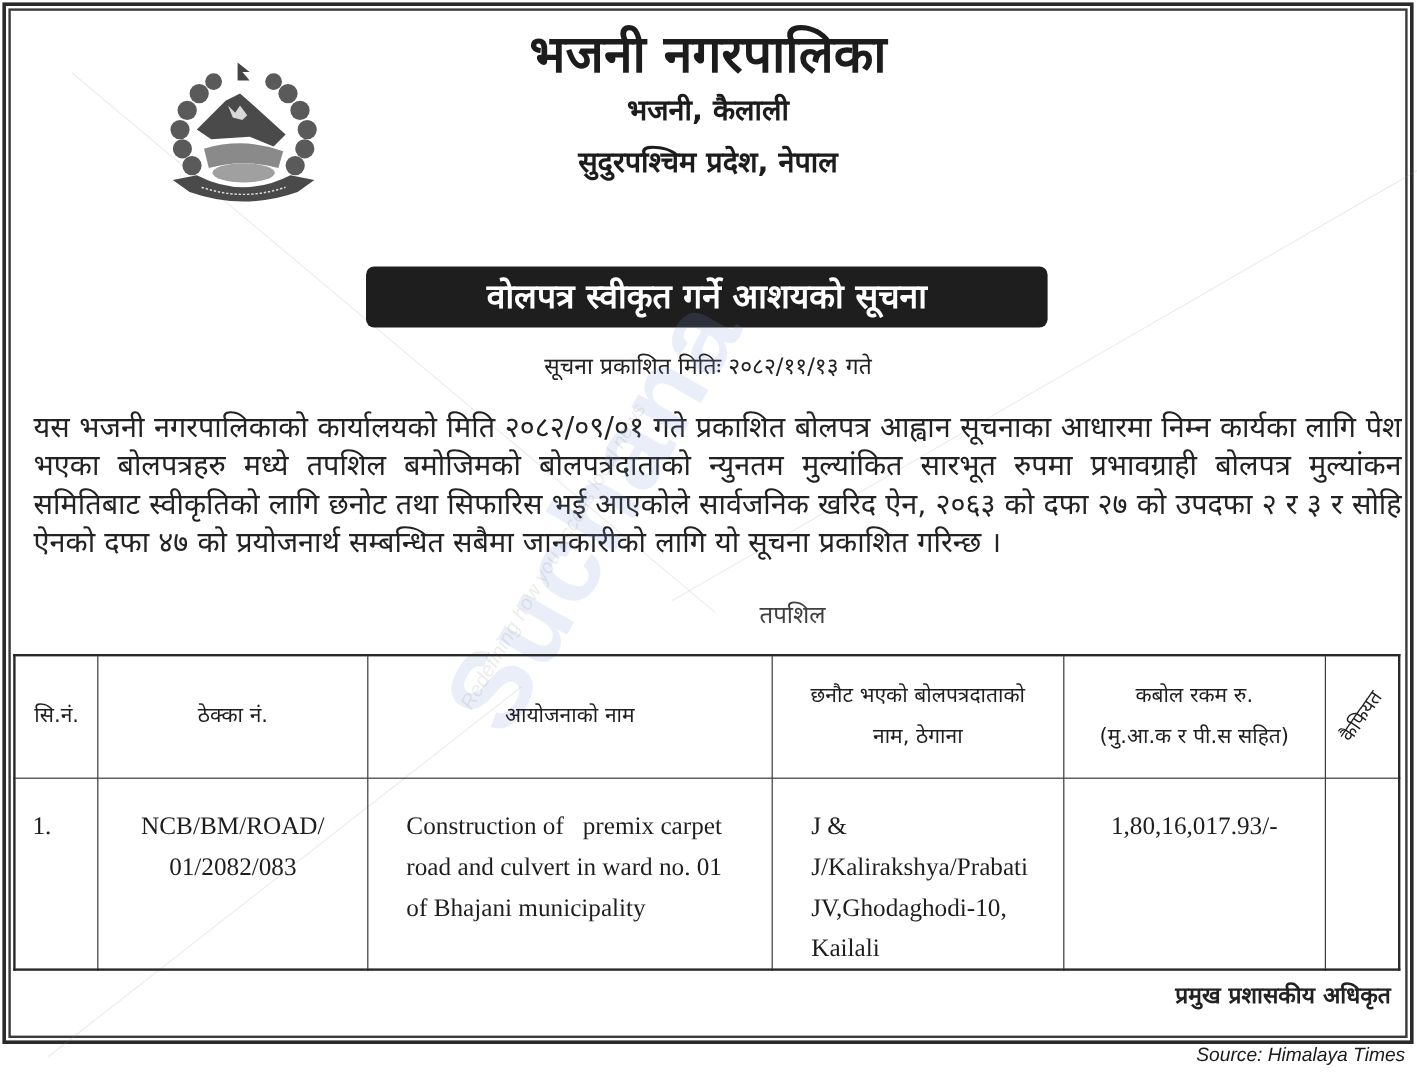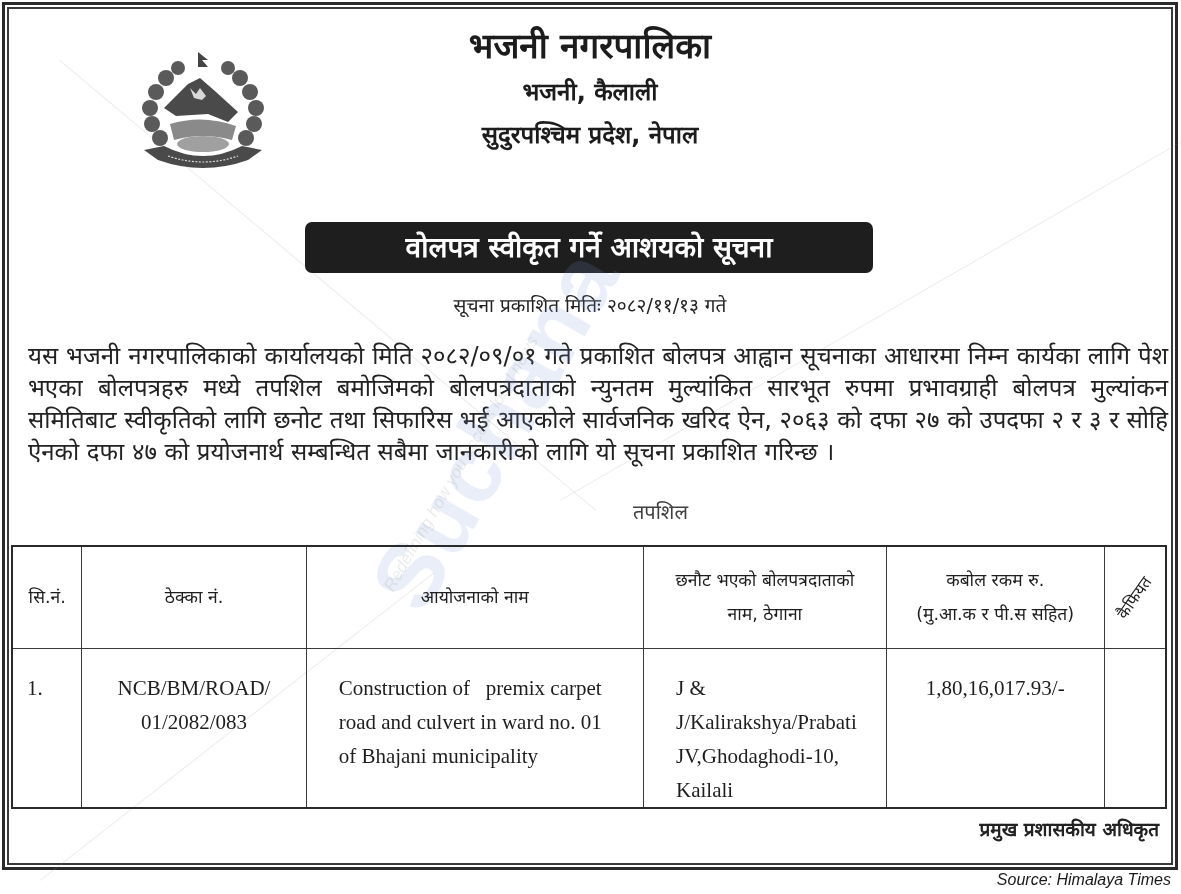--- a/index.html
+++ b/index.html
@@ -17,21 +17,21 @@
 
   .emblem {
     position: absolute; left: 136px; top: 48px; width: 134px; height: 122px;
   }
 
   .header-block {
     position: absolute; left: 300px; top: 22px; width: 580px; text-align: center;
     font-family: "DejaVu Sans", "Liberation Sans", sans-serif;
     font-weight: bold; color: #1c1c1c;
   }
-  .h-line1 { font-size: 35px; line-height: 48px; }
+  .h-line1 { font-size: 43px; line-height: 48px; }
   .h-line2 { font-size: 27px; line-height: 44px; }
   .h-line3 { font-size: 24px; line-height: 44px; }
   .h-line4 { font-size: 24px; line-height: 42px; }
 
   .notice-banner {
     position: absolute; left: 305px; top: 222px; width: 568px; height: 51px;
     background: #1e1e1e; border-radius: 7px;
     color: #ffffff; text-align: center;
     font-family: "DejaVu Sans", "Liberation Sans", sans-serif;
     font-weight: bold; font-size: 28px; line-height: 51px;

